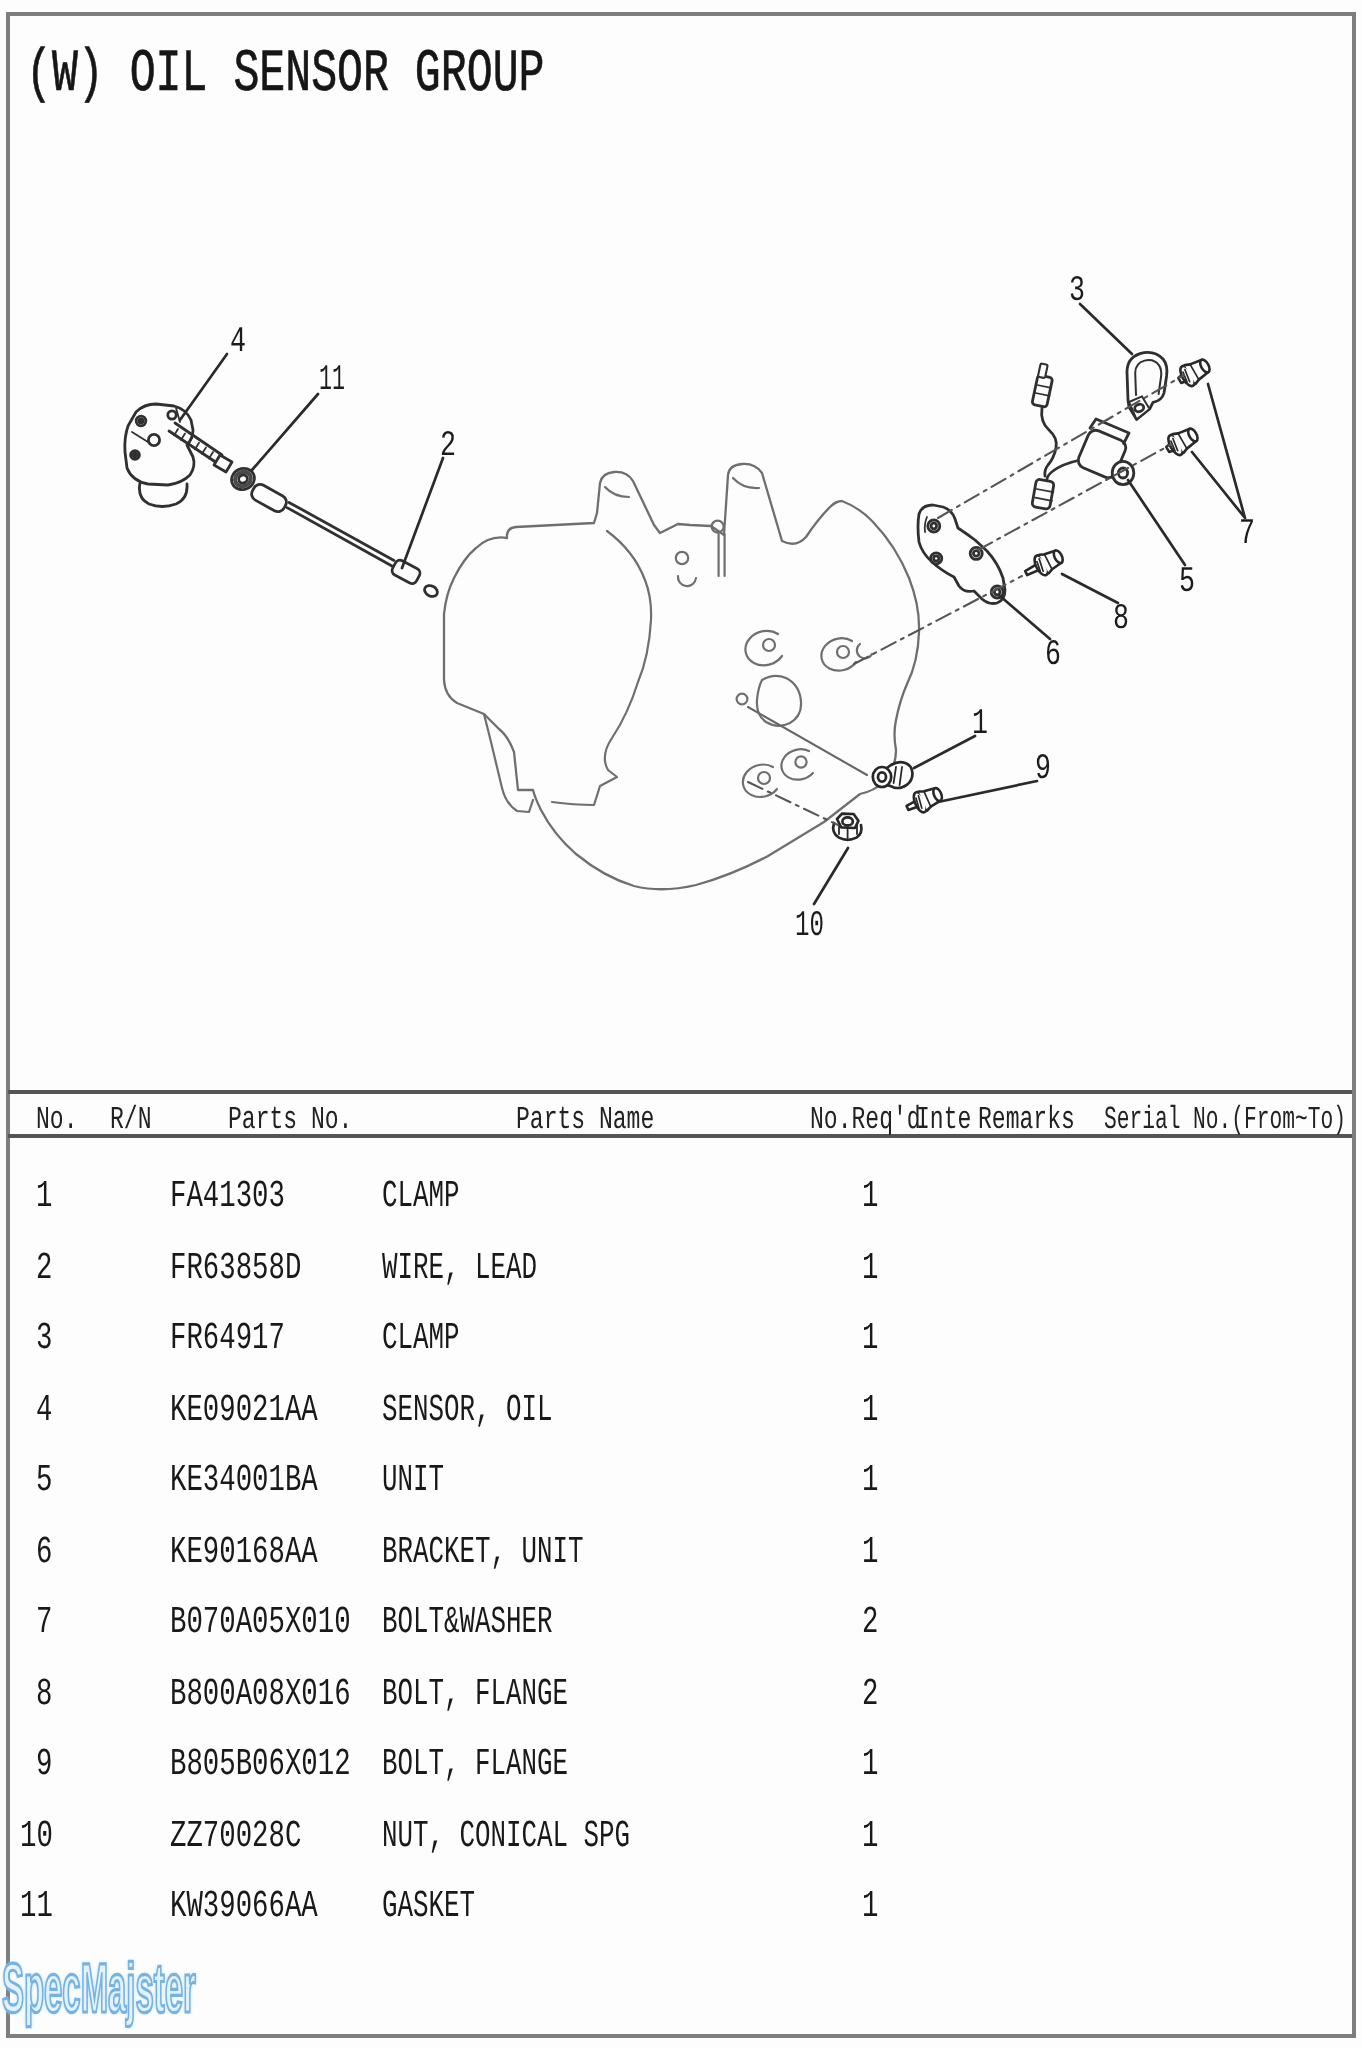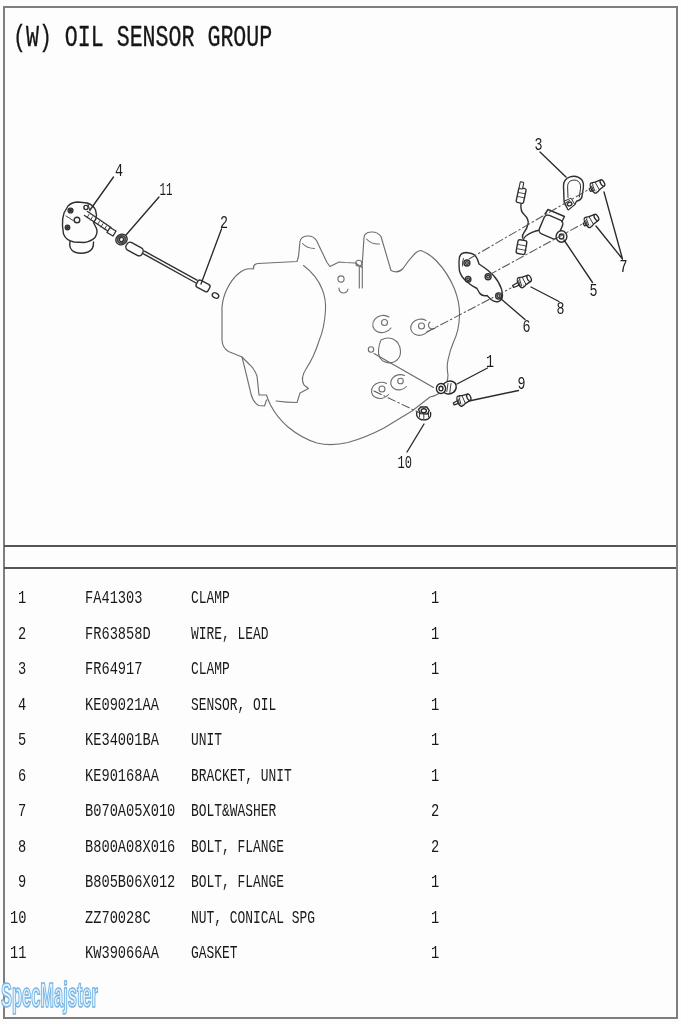--- a/index.html
+++ b/index.html
@@ -195,20 +195,30 @@
       <text x="556.5" y="314" textLength="8" lengthAdjust="spacingAndGlyphs">8</text>
       <text x="486" y="366.5" textLength="8" lengthAdjust="spacingAndGlyphs">1</text>
       <text x="517.5" y="389" textLength="8" lengthAdjust="spacingAndGlyphs">9</text>
       <text x="397.5" y="467.5" textLength="14.5" lengthAdjust="spacingAndGlyphs">10</text>
     </g>
   </svg>
 
   <div class="hline" style="left:4px;top:545px;width:672px;"></div>
   <div class="hline" style="left:4px;top:567px;width:672px;"></div>
 
+  <div class="row" style="top:551px;height:18px;line-height:18px;">
+    <span class="hdr" style="left:18px;">No.</span>
+    <span class="hdr" style="left:55px;">R/N</span>
+    <span class="hdr" style="left:114px;">Parts No.</span>
+    <span class="hdr" style="left:258px;">Parts Name</span>
+    <span class="hdr" style="left:405px;">No.Req'd</span>
+    <span class="hdr" style="left:458px;">Inte</span>
+    <span class="hdr" style="left:489px;">Remarks</span>
+    <span class="hdr" style="left:552px;transform:scaleX(0.663);">Serial No.(From~To)</span>
+  </div>
 
   <div class="row" style="top:588px;">
       <span style="left:18px;">1</span>
       <span style="left:85px;">FA41303</span>
       <span style="left:191px;transform:scaleX(0.68);">CLAMP</span>
       <span style="left:431px;">1</span>
     </div>
   <div class="row" style="top:624px;">
       <span style="left:18px;">2</span>
       <span style="left:85px;">FR63858D</span>

